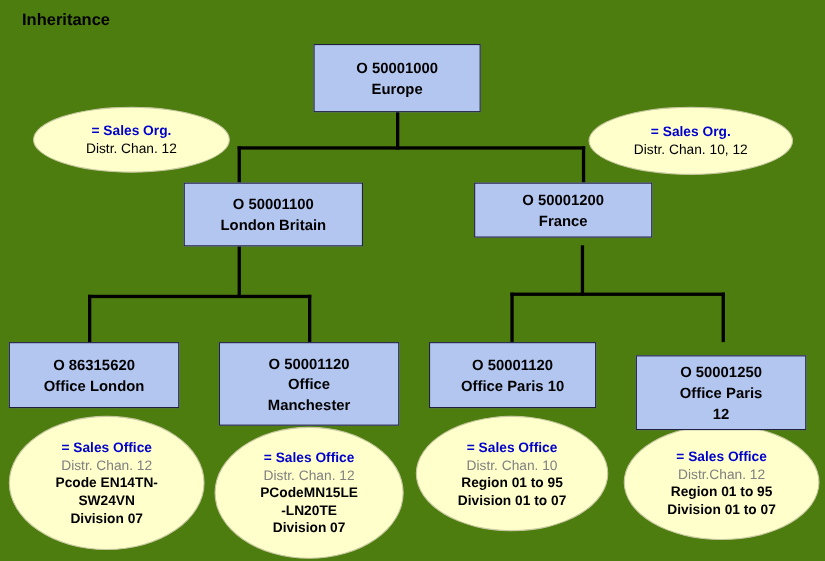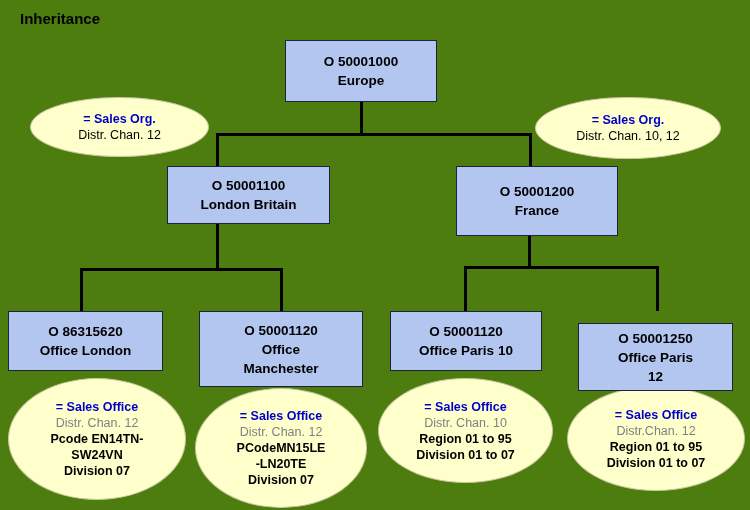--- a/index.html
+++ b/index.html
@@ -163,21 +163,21 @@
   <div class="node" style="left:285px; top:40px; width:152px; height:62px;">
     <div class="code">O 50001000</div>
     <div class="nm">Europe</div>
   </div>
 
   <div class="node" style="left:136px; top:166px; width:163px; height:58px;margin-left:31px;">
     <div class="code">O 50001100</div>
     <div class="nm">London Britain</div>
   </div>
 
-  <div class="node" style="left:456px; top:166px; width:162px; height:70px;">
+  <div class="node" style="left:431px; top:166px; width:162px; height:50px;">
     <div class="code">O 50001200</div>
     <div class="nm">France</div>
   </div>
 
   <div class="node" style="left:8px; top:311px; width:155px; height:60px;">
     <div class="code">O 86315620</div>
     <div class="nm">Office London</div>
   </div>
 
   <div class="node" style="left:199px; top:311px; width:164px; height:76px;">

